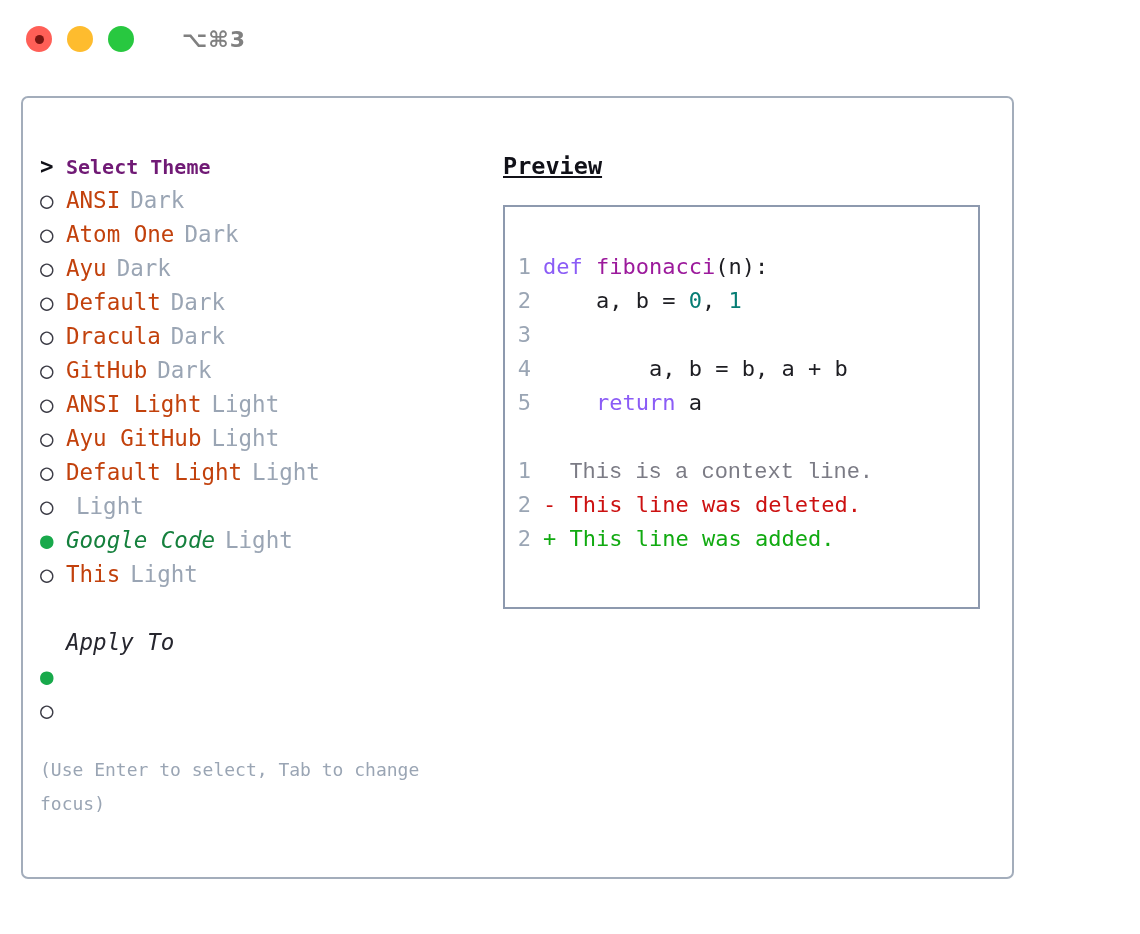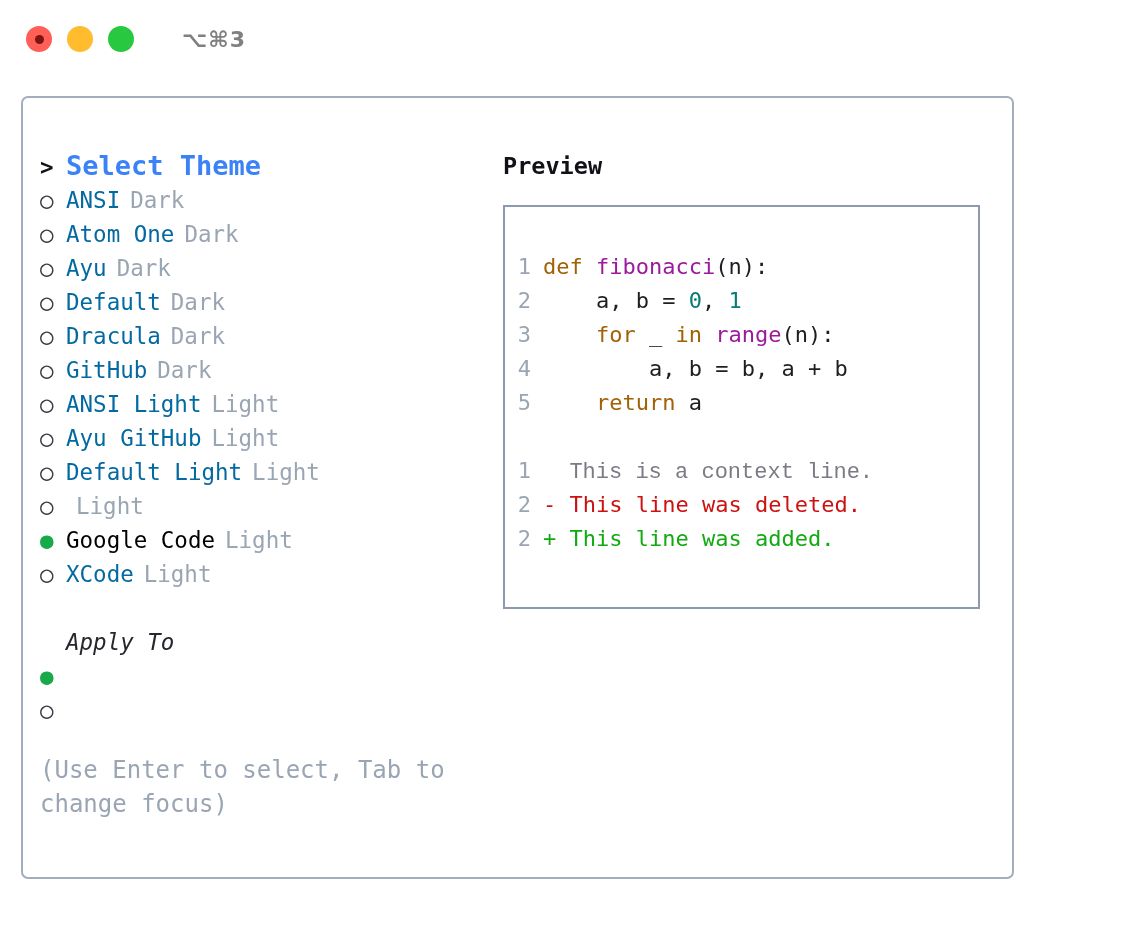--- a/index.html
+++ b/index.html
@@ -83,53 +83,54 @@
     display: inline-block;
     width: 26px;
     flex: 0 0 26px;
     color: #3b3b45;
     font-size: 22.5px;
   }
   .bullet.filled { color: #18a94b; }
   .bullet.blank  { color: transparent; }
   .bullet.caret  { color: #111118; font-weight: 700; }
 
-  .label { color: #0369a1; }
-  .label.sel { color: #000000; }
-  .label.head { color: #3b82f6; font-weight: 700; font-size: 27px; }
+  .label { color: #c2410c; }
+  .label.sel { color: #15803d; font-style: italic; }
+  .label.head { color: #701a75; font-weight: 700; font-size: 20px; }
   .label.section { color: #26262e; font-style: italic; }
 
   .cat {
     color: #9aa5b4;
     margin-left: 10px;
   }
 
   .spacer-row { height: 34px; }
 
   .hint {
     margin-top: 26px;
-    font-size: 24px;
+    font-size: 18px;
     line-height: 34px;
     color: #9aa5b4;
     width: 420px;
     white-space: pre-wrap;
   }
 
   
   .right-col {
     position: absolute;
     left: 480px; top: 51px;
     width: 490px;
   }
   .preview-title {
     font-size: 23.5px;
     font-weight: 700;
     color: #111118;
     line-height: 34px;
     margin-bottom: 22px;
+    text-decoration: underline;
   }
   .code-box {
     width: 477px;
     height: 404px;
     border: 2px solid #8d99ae;
     background: #ffffff;
     padding: 43px 0 0 0;
   }
 
   .code-line {
@@ -141,21 +142,21 @@
     white-space: pre;
   }
   .gutter {
     flex: 0 0 38px;
     text-align: right;
     padding-right: 12px;
     color: #9aa5b4;
   }
   .code-text { color: #1d1d22; }
 
-  .tok-kw    { color: #a16207; }
+  .tok-kw    { color: #8b5cf6; }
   .tok-fn    { color: #9c1a9c; }
   .tok-num   { color: #067d74; }
   .tok-plain { color: #1d1d22; }
 
   .diff-ctx { color: #7b7b85; font-family: Liberation Mono, monospace; }
   .diff-del { color: #cc1111; }
   .diff-add { color: #11aa11; }
 
   .code-gap { height: 34px; }
 </style>
@@ -189,21 +190,21 @@
           <div class="row"><span class="bullet">○</span><span class="label">Atom One</span><span class="cat">Dark</span></div>
           <div class="row"><span class="bullet">○</span><span class="label">Ayu</span><span class="cat">Dark</span></div>
           <div class="row"><span class="bullet">○</span><span class="label">Default</span><span class="cat">Dark</span></div>
           <div class="row"><span class="bullet">○</span><span class="label">Dracula</span><span class="cat">Dark</span></div>
           <div class="row"><span class="bullet">○</span><span class="label">GitHub</span><span class="cat">Dark</span></div>
           <div class="row"><span class="bullet">○</span><span class="label">ANSI Light</span><span class="cat">Light</span></div>
           <div class="row"><span class="bullet">○</span><span class="label">Ayu GitHub</span><span class="cat">Light</span></div>
           <div class="row"><span class="bullet">○</span><span class="label">Default Light</span><span class="cat">Light</span></div>
           <div class="row"><span class="bullet">○</span><span class="cat">Light</span></div>
           <div class="row"><span class="bullet filled">●</span><span class="label sel">Google Code</span><span class="cat">Light</span></div>
-          <div class="row"><span class="bullet">○</span><span class="label">XCode</span><span class="cat">Light</span></div>
+          <div class="row"><span class="bullet">○</span><span class="label">This</span><span class="cat">Light</span></div>
         </div>
 
       <div class="spacer-row"></div>
 
       <div class="row">
         <span class="bullet blank">○</span>
         <span class="label section">Apply To</span>
       </div>
 
       <div id="apply-list">
@@ -213,21 +214,21 @@
 
       <div class="hint">(Use Enter to select, Tab to change focus)</div>
     </div>
 
     <div class="right-col">
       <div class="preview-title">Preview</div>
       <div class="code-box">
         <div id="code-lines">
             <div class="code-line"><span class="gutter">1</span><span class="code-text"><span class="tok-kw">def</span><span class="tok-plain"> </span><span class="tok-fn">fibonacci</span><span class="tok-plain">(n):</span></span></div>
             <div class="code-line"><span class="gutter">2</span><span class="code-text"><span class="tok-plain">    a, b = </span><span class="tok-num">0</span><span class="tok-plain">, </span><span class="tok-num">1</span></span></div>
-            <div class="code-line"><span class="gutter">3</span><span class="code-text"><span class="tok-plain">    </span><span class="tok-kw">for</span><span class="tok-plain"> _ </span><span class="tok-kw">in</span><span class="tok-plain"> </span><span class="tok-fn">range</span><span class="tok-plain">(n):</span></span></div>
+            <div class="code-line"><span class="gutter">3</span></div>
             <div class="code-line"><span class="gutter">4</span><span class="code-text"><span class="tok-plain">        a, b = b, a + b</span></span></div>
             <div class="code-line"><span class="gutter">5</span><span class="code-text"><span class="tok-plain">    </span><span class="tok-kw">return</span><span class="tok-plain"> a</span></span></div>
           </div>
         <div class="code-gap"></div>
         <div id="diff-lines">
             <div class="code-line"><span class="gutter">1</span><span class="diff-ctx"> </span><span class="diff-ctx"> This is a context line.</span></div>
             <div class="code-line"><span class="gutter">2</span><span class="diff-del">-</span><span class="diff-del"> This line was deleted.</span></div>
             <div class="code-line"><span class="gutter">2</span><span class="diff-add">+</span><span class="diff-add"> This line was added.</span></div>
           </div>
       </div>

